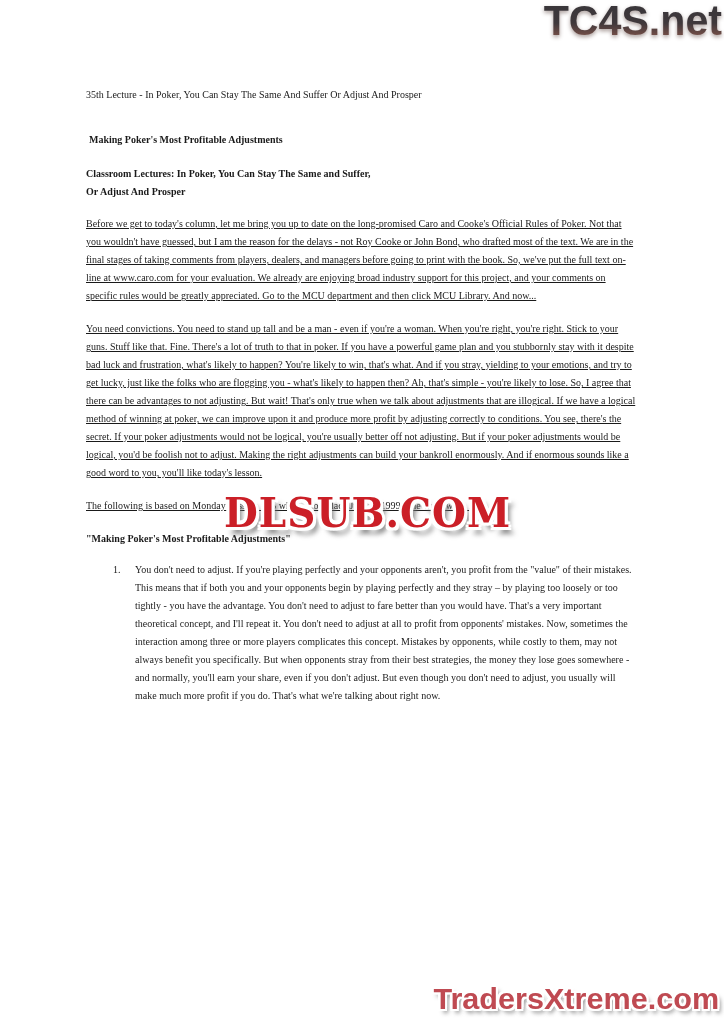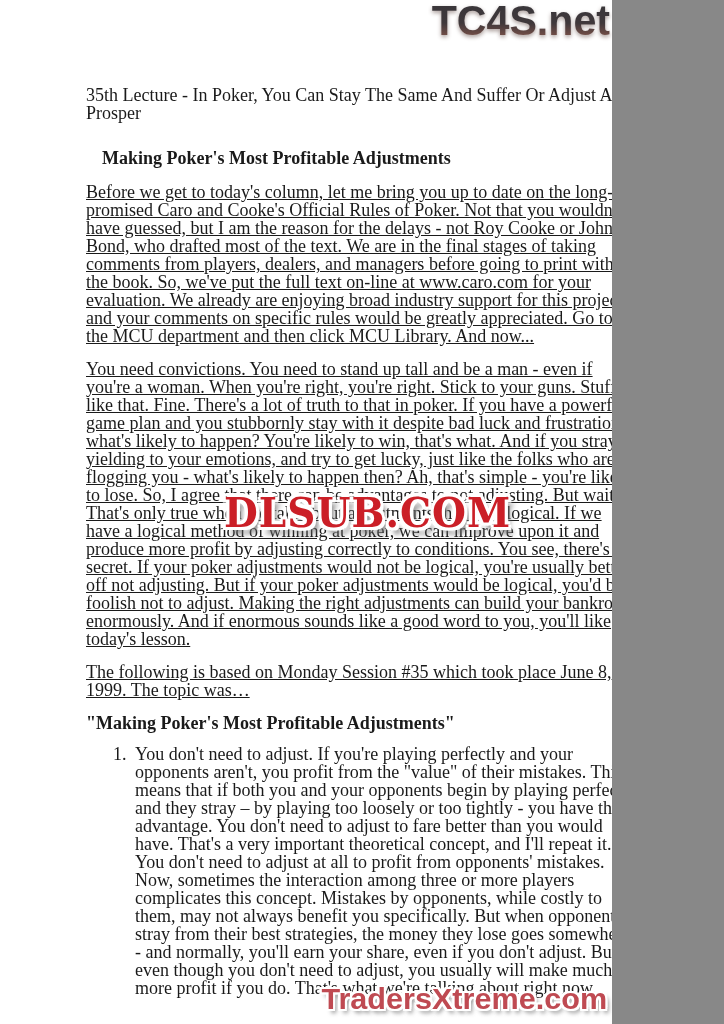--- a/index.html
+++ b/index.html
@@ -1,40 +1,40 @@
 <!DOCTYPE html>
 <html><head>
 <meta charset="utf-8">
 <style>
   html,body{margin:0;padding:0;background:#888;}
   .page{
     position:relative;
-    width:612px;height:1024px;
+    width:724px;height:1024px;
     background:#ffffff;
     overflow:hidden;
     font-family:"Liberation Serif", serif;
     color:#1a1a1a;
   }
   
   .tc4s{
     position:absolute; top:0px; right:2px;
     font-family:"Liberation Sans", sans-serif;
     font-weight:bold; font-size:42px; line-height:42px;
     letter-spacing:0px;
     background:linear-gradient(180deg,#38363a 0%,#3f383b 55%,#6e4c46 82%,#8a625a 100%);
     -webkit-background-clip:text; background-clip:text; color:transparent;
     filter:drop-shadow(0 2px 2px rgba(60,30,25,.45)) blur(.4px);
     transform:scaleX(.98); transform-origin:right top;
   }
   
   .content{
     position:absolute; left:86px; top:86px; width:553px;
-    font-size:18px; line-height:18px;
+    font-size:10px; line-height:18px;
   }
-  .content p{margin:16px;}
+  .content p{margin:3px;}
   .bold{font-weight:bold;}
   .italic{font-style:italic;}
   .doc-title{margin:0 0 27px 0 !important;}
   .lead{margin:0 0 16px 0;}
   .heading{margin:0 0 14px 0 !important;}
   .para{margin:0 0 15px 0 !important;text-decoration:underline;}
   .quote-heading{margin:0 0 13px 0 !important;}
   .list-item{display:flex; align-items:flex-start;}
   .num{flex:0 0 49px; box-sizing:border-box; padding-left:27px;}
   .item-text{flex:1 1 auto;}
@@ -74,20 +74,24 @@
   <div class="tc4s">TC4S.net</div>
 
   <div class="content">
 
     <p class="doc-title">35th Lecture - In Poker, You Can Stay The Same And Suffer Or Adjust And Prosper</p>
 
     <div class="lead">
       <p class="bold">Making Poker's Most Profitable Adjustments</p>
     </div>
 
+    <p class="bold heading">
+      <span>Classroom Lectures: In Poker, You Can Stay The Same and Suffer,</span><br>
+      <span>Or Adjust And Prosper</span>
+    </p>
 
     <p class="para">Before we get to today's column, let me bring you up to date on the long-promised Caro and Cooke's Official Rules of Poker. Not that you wouldn't have guessed, but I am the reason for the delays - not Roy Cooke or John Bond, who drafted most of the text. We are in the final stages of taking comments from players, dealers, and managers before going to print with the book. So, we've put the full text on-line at www.caro.com for your evaluation. We already are enjoying broad industry support for this project, and your comments on specific rules would be greatly appreciated. Go to the MCU department and then click MCU Library. And now...</p>
 
     <p class="para">You need convictions. You need to stand up tall and be a man - even if you're a woman. When you're right, you're right. Stick to your guns. Stuff like that. Fine. There's a lot of truth to that in poker. If you have a powerful game plan and you stubbornly stay with it despite bad luck and frustration, what's likely to happen? You're likely to win, that's what. And if you stray, yielding to your emotions, and try to get lucky, just like the folks who are flogging you - what's likely to happen then? Ah, that's simple - you're likely to lose. So, I agree that there can be advantages to not adjusting. But wait! That's only true when we talk about adjustments that are illogical. If we have a logical method of winning at poker, we can improve upon it and produce more profit by adjusting correctly to conditions. You see, there's the secret. If your poker adjustments would not be logical, you're usually better off not adjusting. But if your poker adjustments would be logical, you'd be foolish not to adjust. Making the right adjustments can build your bankroll enormously. And if enormous sounds like a good word to you, you'll like today's lesson.</p>
 
     <p class="para">The following is based on Monday Session #35 which took place June 8, 1999. The topic was…</p>
 
     <p class="bold quote-heading">"Making Poker's Most Profitable Adjustments"</p>
 
     <div class="list-item">

